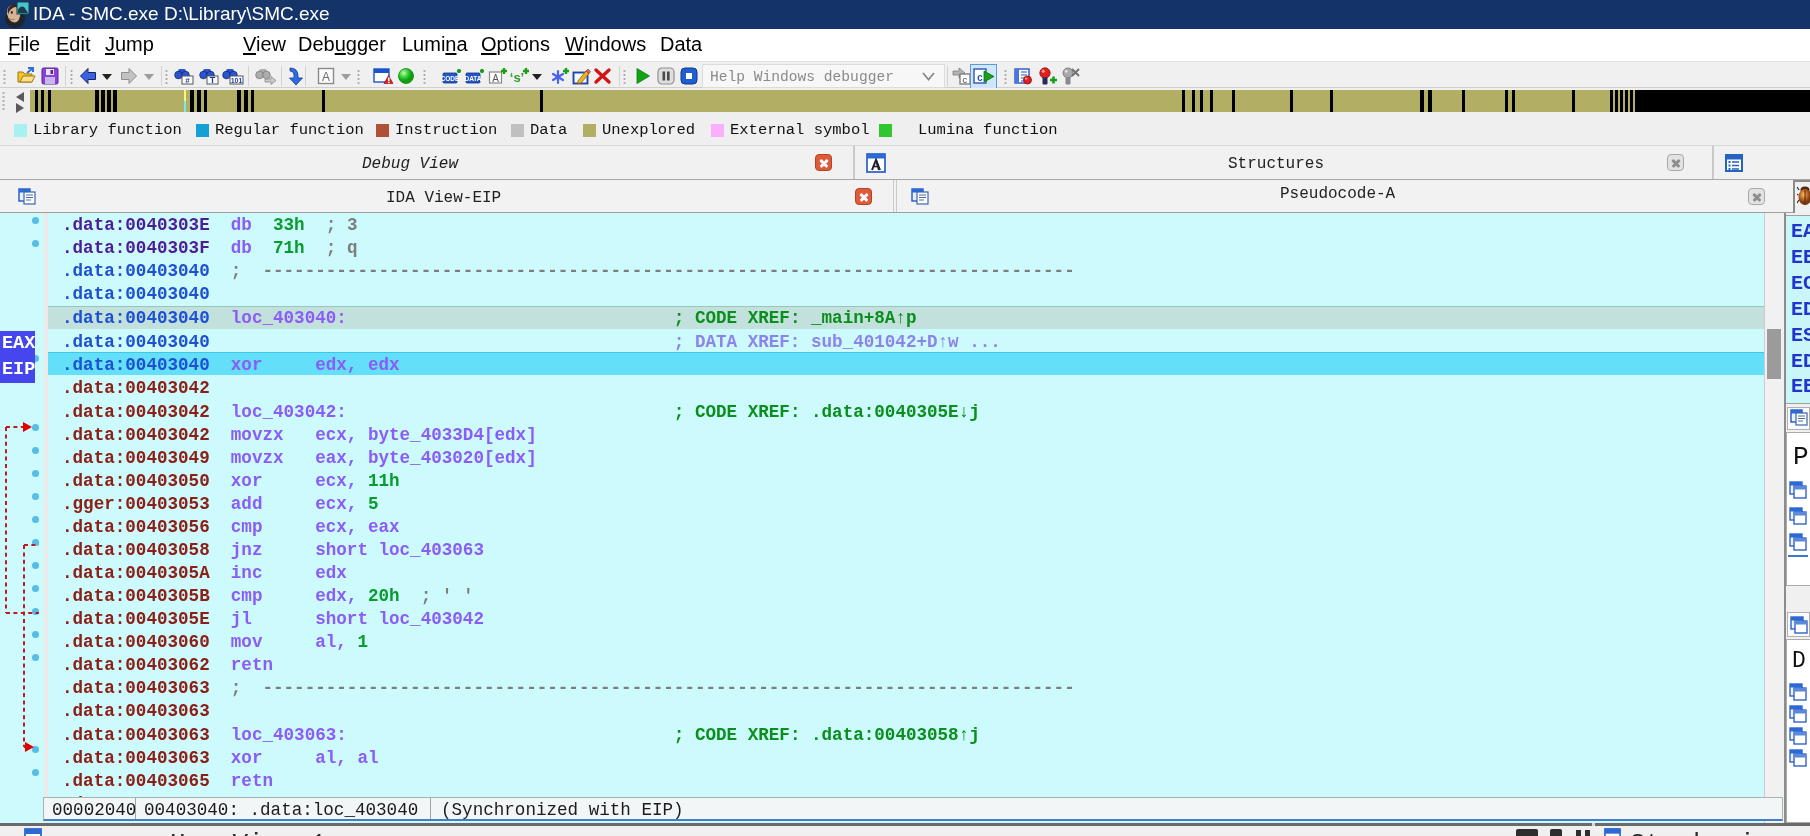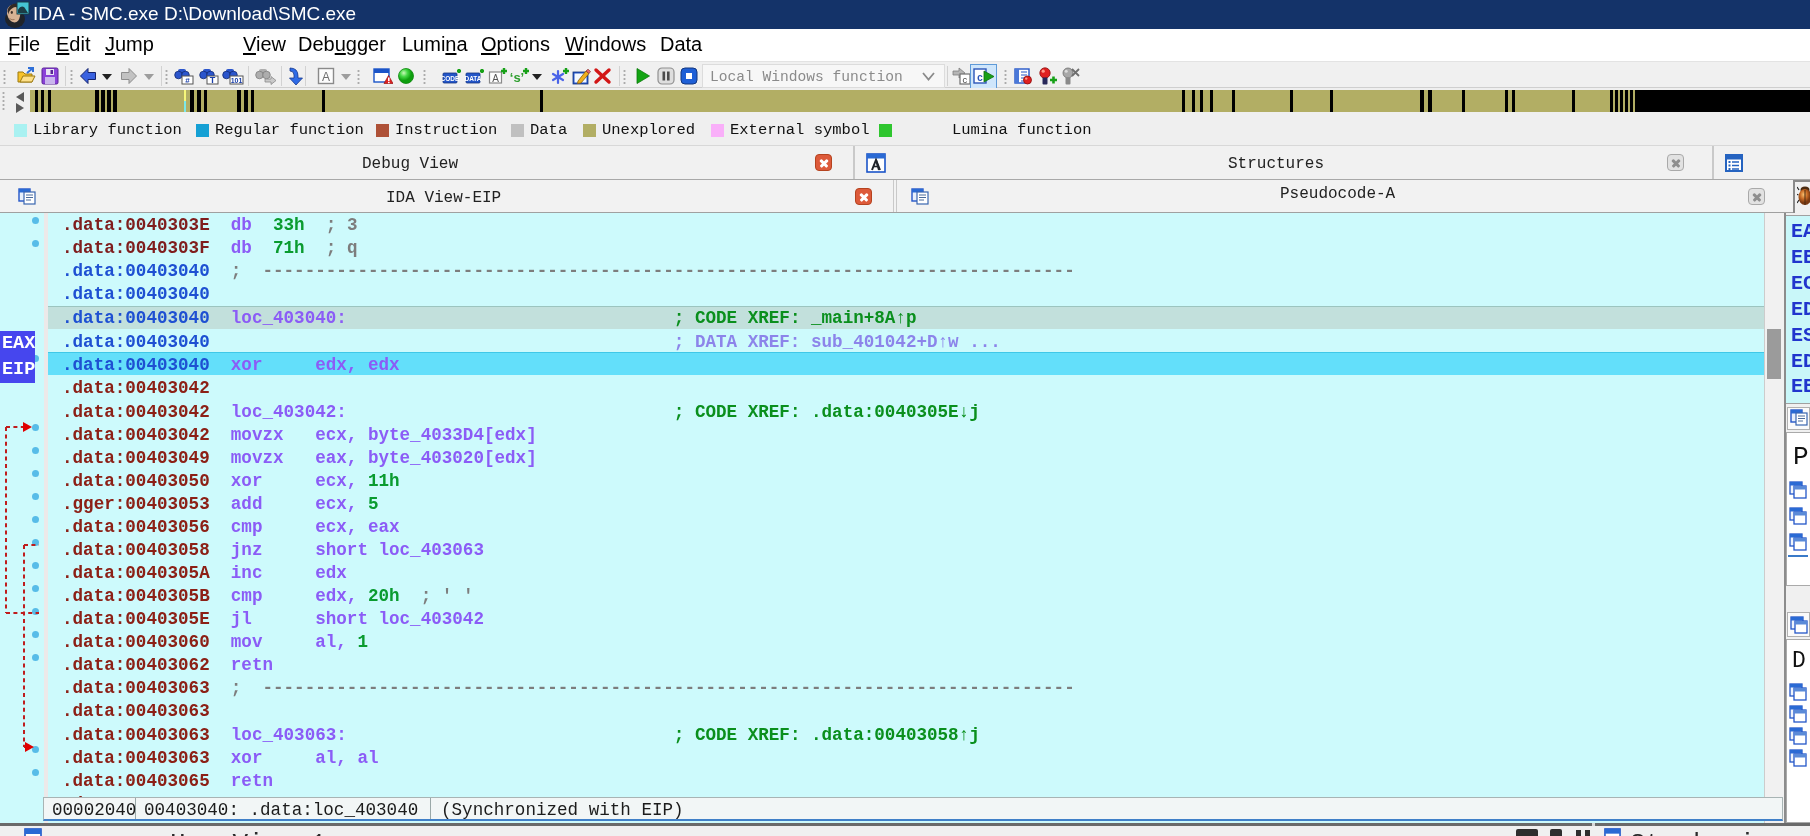--- a/index.html
+++ b/index.html
@@ -4,21 +4,21 @@
 <style>
 * { margin:0; padding:0; box-sizing:border-box; }
 html,body { width:1810px; height:836px; overflow:hidden; }
 body { position:relative; background:#f0f0f0; font-family:"Liberation Sans",sans-serif; }
 .abs { position:absolute; }
 pre { font:700 17.58px/23px "Liberation Mono",monospace; white-space:pre; }
 .mono { font-family:"Liberation Mono",monospace; }
 
 .ab { color:#1e50d2; } 
 .am { color:#8c2016; } 
-.ao { color:#7f1d1d; } 
+.ao { color:#4c1d95; } 
 .nv { color:#8b5cf6; } 
 .gr { color:#0a9b2f; } 
 .gy { color:#7d7d7d; } 
 .xg { color:#0a8f1d; } 
 .dx { color:#8c84ea; } 
 .arr { font-family:"Liberation Sans",sans-serif; font-style:normal; display:inline-block; width:10.55px; text-align:center; }
 .dot { position:absolute; width:7px; height:7px; border-radius:50%; background:#57bce8; }
 .sep { position:absolute; top:66px; width:1px; height:20px; background:#d2d2d2; }
 .grip { position:absolute; top:69px; width:3px; height:17px;
   background-image:radial-gradient(circle, #ababab 1px, transparent 1.2px);
@@ -45,21 +45,21 @@
 <svg width="27" height="27" viewBox="0 0 27 27">
   <ellipse cx="12" cy="18" rx="10" ry="9" fill="#20242a"></ellipse>
   <path d="M4 13 Q3 5 10 3.5 Q17 2 18 8 L17 15 Q16 21 11.5 21.5 Q6 21 4 13 Z" fill="#d8b394"></path>
   <path d="M4.5 10 Q6 2.5 13 2.5 Q19 3.5 18.5 10 L16 7.5 Q12 4.5 9 7.5 Q5.5 10 5.5 13.5 Z" fill="#342a24"></path>
   <ellipse cx="8.8" cy="11.5" rx="1.1" ry="1.4" fill="#41322a"></ellipse>
   <path d="M6.5 17.5 Q9 19.5 11.5 18.5" stroke="#a07a5e" stroke-width="1" fill="none"></path>
   <rect x="14" y="1" width="12" height="12" fill="#45c4d4" stroke="#1b3d46" stroke-width="1"></rect>
   <path d="M15 12 L15 8.5 Q18 4 21.5 6.5 L25 12 Z" fill="#1b3d46"></path>
 </svg>
 </div>
-<div class="abs" style="left:33px;top:3px;font-size:19px;color:#fff;">IDA - SMC.exe D:\Download\SMC.exe</div>
+<div class="abs" style="left:33px;top:3px;font-size:19px;color:#fff;">IDA - SMC.exe D:\Library\SMC.exe</div>
 
 <div class="abs" style="left:0;top:29px;width:1810px;height:33px;background:#ffffff;border-bottom:1px solid #e3e3e3;"></div>
 <div id="menus" style="position:absolute;left:0;top:33px;width:1810px;height:26px;font-size:20px;color:#000;">
 <span class="abs" style="left:8px;"><u>F</u>ile</span>
 <span class="abs" style="left:56px;"><u>E</u>dit</span>
 <span class="abs" style="left:105px;"><u>J</u>ump</span>
 <span class="abs" style="left:167px;margin-top:44px;">Searc<u>h</u></span>
 <span class="abs" style="left:243px;"><u>V</u>iew</span>
 <span class="abs" style="left:298px;">Deb<u>u</u>gger</span>
 <span class="abs" style="left:402px;">Lumi<u>n</u>a</span>
@@ -229,21 +229,21 @@
   <rect x="5.5" y="4.5" width="2.6" height="9" fill="#4a4a4a"></rect>
   <rect x="10" y="4.5" width="2.6" height="9" fill="#4a4a4a"></rect>
 </svg>
 
 <svg class="abs" style="left:680px;top:67px;" width="18" height="18" viewBox="0 0 18 18">
   <rect x="1" y="1" width="16" height="16" rx="4" fill="#1e5fd6" stroke="#12367e" stroke-width="1"></rect>
   <rect x="6" y="6" width="6" height="6" fill="#fff"></rect>
 </svg>
 
 <div class="abs" style="left:702px;top:64px;width:243px;height:24px;background:#f7f7f7;border:1px solid #dcdcdc;"></div>
-<div class="abs mono" style="left:710px;top:69px;font-size:14.6px;color:#8a8a8a;">Local Windows function</div>
+<div class="abs mono" style="left:710px;top:69px;font-size:14.6px;color:#8a8a8a;">Help Windows debugger</div>
 <svg class="abs" style="left:921px;top:71px;" width="15" height="11" viewBox="0 0 15 11">
       <path d="M2 2 L7.5 8.5 L13 2" stroke="#8a8a8a" stroke-width="1.8" fill="none"></path>
     </svg>
 <div class="sep" style="left:947px;"></div>
 
 <svg class="abs" style="left:952px;top:67px;" width="20" height="18" viewBox="0 0 20 18">
   <path d="M1 8 L7 8 L7 5 L13 10 L7 15 L7 12 L1 12 Z" fill="#b5b5b5" stroke="#7e7e7e" stroke-width="0.8" transform="translate(0,-4)"></path>
   <rect x="8" y="7" width="10" height="10" fill="#fff" stroke="#6e6e6e" stroke-width="1.2"></rect>
   <text x="13" y="15.5" font-size="9" fill="#444" text-anchor="middle" font-family="Liberation Mono">c</text>
 </svg>
@@ -330,29 +330,29 @@
     <div class="llb" style="left:215px;">Regular function</div>
 <div class="lsq" style="left:376px;background:#ae5137;"></div>
     <div class="llb" style="left:395px;">Instruction</div>
 <div class="lsq" style="left:511px;background:#c0c0c0;"></div>
     <div class="llb" style="left:530px;">Data</div>
 <div class="lsq" style="left:583px;background:#b2ae64;"></div>
     <div class="llb" style="left:602px;">Unexplored</div>
 <div class="lsq" style="left:711px;background:#f9aff9;"></div>
     <div class="llb" style="left:730px;">External symbol</div>
 <div class="lsq" style="left:879px;background:#2fc62f;"></div>
-    <div class="llb" style="left:952px;">Lumina function</div>
+    <div class="llb" style="left:918px;">Lumina function</div>
 </div>
 
 <div id="tabrows">
 
 <div class="abs" style="left:0;top:145px;width:1810px;height:35px;background:#f1f1f1;border-top:1px solid #d8d8d8;border-bottom:1px solid #a8a8a8;"></div>
 <div class="abs" style="left:853px;top:146px;width:2px;height:33px;background:#c9c9c9;"></div>
 <div class="abs" style="left:1712px;top:146px;width:2px;height:33px;background:#c9c9c9;"></div>
-<div class="abs tabtxt" style="left:362px;top:156px;">Debug View</div>
+<div class="abs tabtxt" style="left:362px;top:156px;font-style:italic;">Debug View</div>
 <div class="closeR" style="left:815px;top:154px;"></div>
 <svg class="abs" style="left:866px;top:153px;" width="20" height="20" viewBox="0 0 20 20">
   <rect x="1" y="1" width="18" height="18" fill="#fff" stroke="#1b54c8" stroke-width="1.6"></rect>
   <rect x="1" y="1" width="18" height="4.5" fill="#2a6ad4"></rect>
   <path d="M6 17 L10 7 L14 17" stroke="#20242a" stroke-width="2" fill="none"></path>
   <path d="M7.5 13.5 L12.5 13.5" stroke="#20242a" stroke-width="1.6"></path>
   <path d="M10 7 L13 17" stroke="#20242a" stroke-width="2" fill="none"></path>
 </svg>
 <div class="abs tabtxt" style="left:1228px;top:156px;">Structures</div>
 <div class="closeG" style="left:1667px;top:154px;"></div>

